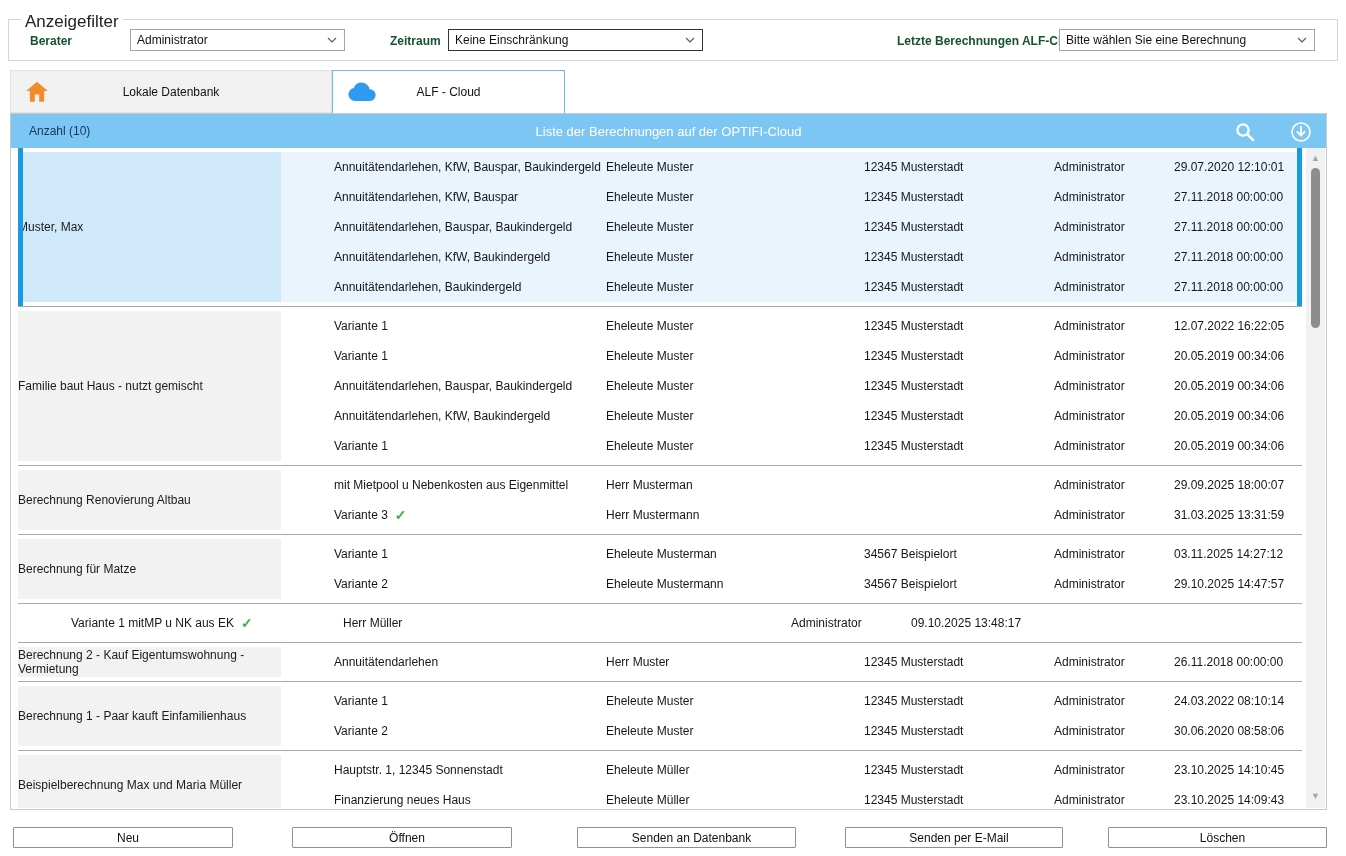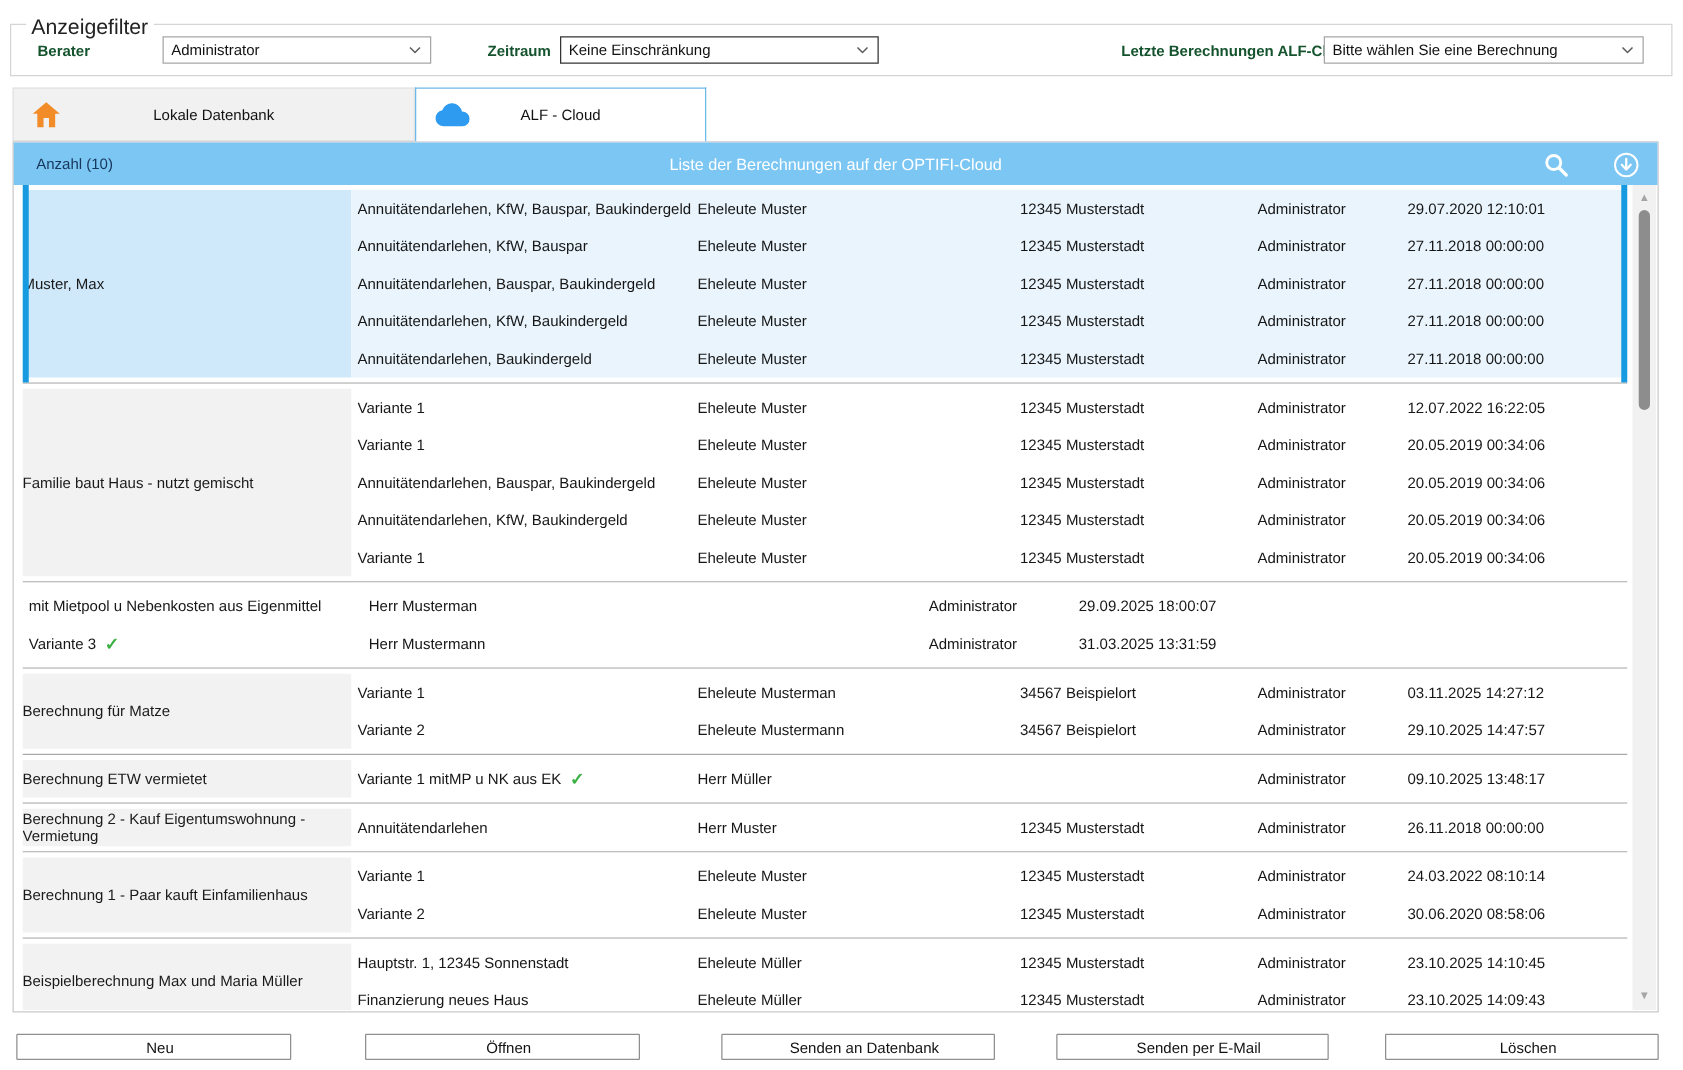--- a/index.html
+++ b/index.html
@@ -56,21 +56,21 @@
     position:absolute;left:7px;top:34px;right:24px;bottom:1px;overflow:hidden;
   }
   .group{position:relative;display:flex;border-bottom:1px solid #a9a9a9;padding:4px 0;background:#fff;}
   .gname{
     width:263px;flex:0 0 263px;background:#f2f2f2;display:flex;align-items:center;
     box-sizing:border-box;line-height:14px;
   }
   .rows{flex:1;display:flex;flex-direction:column;justify-content:center;}
   .row{
     height:30px;display:grid;grid-template-columns:272px 258px 190px 120px 1fr;
-    align-items:center;padding-left:5px;
+    align-items:center;padding-left:5px;margin-left:48px;
   }
   .row .cell{white-space:nowrap;overflow:hidden;font-size:12px;color:#161616;}
   .variant{display:flex;align-items:center;}
   .check{color:#3cb043;font-weight:bold;font-size:14px;margin-left:7px;line-height:1;}
   .group.selected .gname{background:#cfe9fa;}
   .group.selected .rows{background:#e9f4fc;}
   .group.selected::before{
     content:'';position:absolute;left:0;top:0;bottom:0;width:5px;background:#189ae0;
   }
   .group.selected::after{
@@ -262,20 +262,23 @@
               <span>Variante 1</span>
             </div>
             <div class="cell">Eheleute Muster</div>
             <div class="cell">12345 Musterstadt</div>
             <div class="cell">Administrator</div>
             <div class="cell">20.05.2019 00:34:06</div>
           </div>
         </div>
       </div>
       <div class="group">
+        <div class="gname">
+          <span>Berechnung Renovierung Altbau</span>
+        </div>
         <div class="rows">
           <div class="row">
             <div class="cell variant">
               <span>mit Mietpool u Nebenkosten aus Eigenmittel</span>
             </div>
             <div class="cell">Herr Musterman</div>
             <div class="cell"></div>
             <div class="cell">Administrator</div>
             <div class="cell">29.09.2025 18:00:07</div>
           </div>
@@ -310,23 +313,20 @@
               <span>Variante 2</span>
             </div>
             <div class="cell">Eheleute Mustermann</div>
             <div class="cell">34567 Beispielort</div>
             <div class="cell">Administrator</div>
             <div class="cell">29.10.2025 14:47:57</div>
           </div>
         </div>
       </div>
       <div class="group">
-        <div class="gname">
-          <span>Berechnung ETW vermietet</span>
-        </div>
         <div class="rows">
           <div class="row">
             <div class="cell variant">
               <span>Variante 1 mitMP u NK aus EK</span>
               <span class="check">✓</span>
             </div>
             <div class="cell">Herr Müller</div>
             <div class="cell"></div>
             <div class="cell">Administrator</div>
             <div class="cell">09.10.2025 13:48:17</div>

